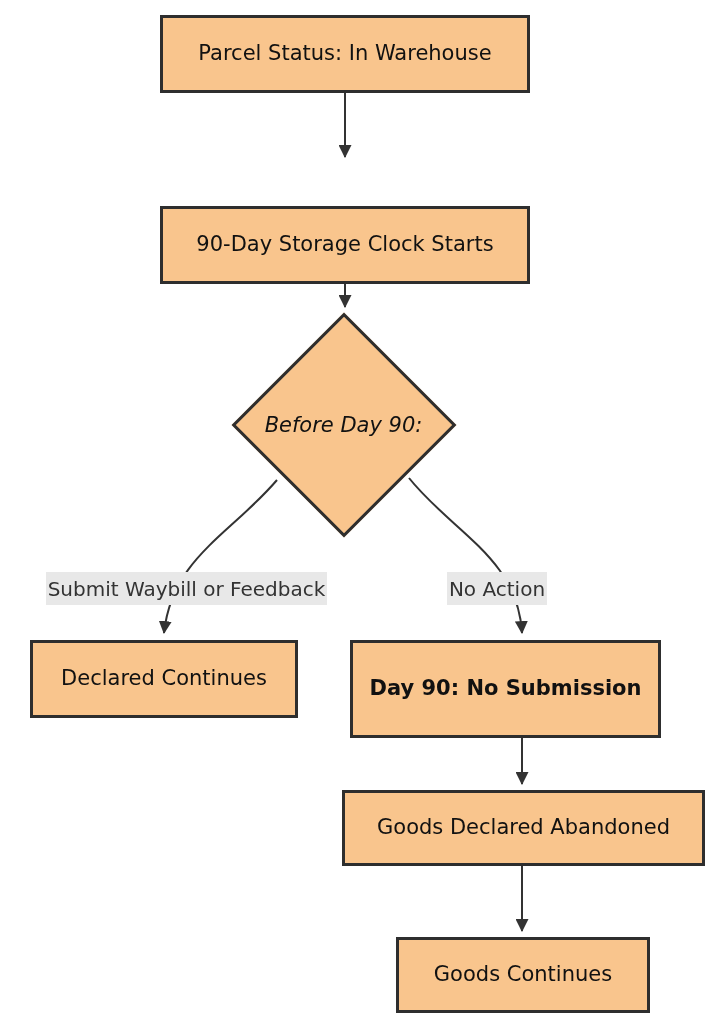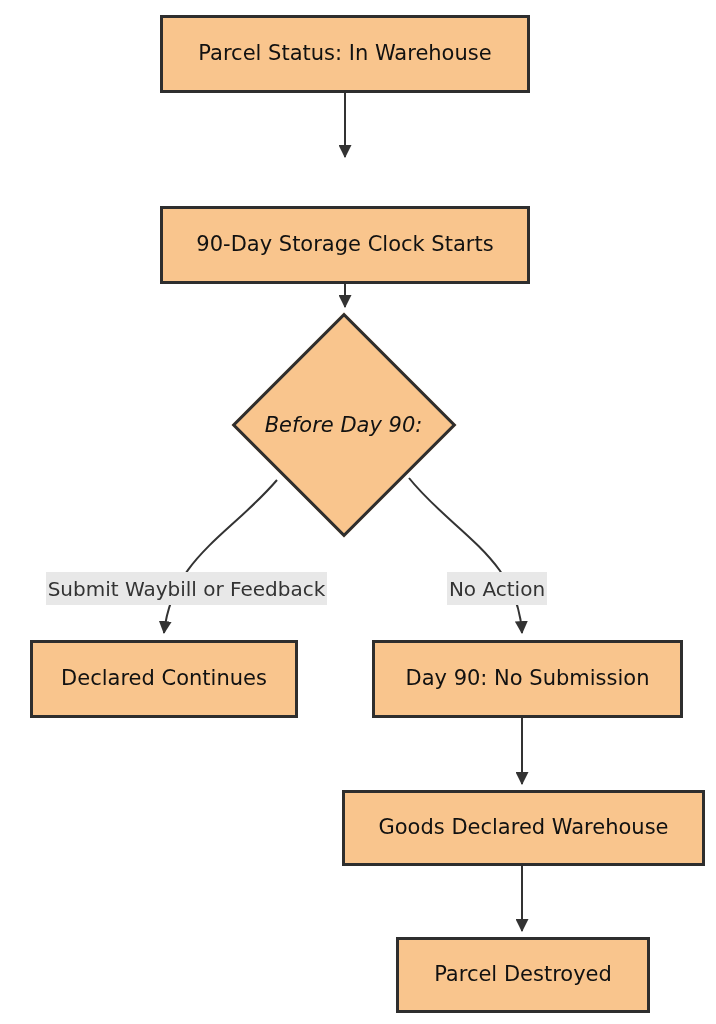--- a/index.html
+++ b/index.html
@@ -77,25 +77,25 @@
 
   <div class="diamond-wrap" style="left:230px;top:313px;width:227px;height:224px;font-style:italic;">
     <div class="diamond-shape"></div>
     <div class="diamond-label">Before Day 90:</div>
   </div>
 
   <div class="node" style="left:30px;top:640px;width:268px;height:78px;">
     <span>Declared Continues</span>
   </div>
 
-  <div class="node" style="left:372px;top:640px;width:311px;height:78px;">
+  <div class="node" style="left:350px;top:640px;width:311px;height:98px;font-weight:bold;">
     <span>Day 90: No Submission</span>
   </div>
 
   <div class="node" style="left:342px;top:790px;width:363px;height:76px;">
-    <span>Goods Declared Warehouse</span>
+    <span>Goods Declared Abandoned</span>
   </div>
 
   <div class="node" style="left:396px;top:937px;width:254px;height:76px;">
-    <span>Parcel Destroyed</span>
+    <span>Goods Continues</span>
   </div>
 
 </div>
 
 </body></html>

